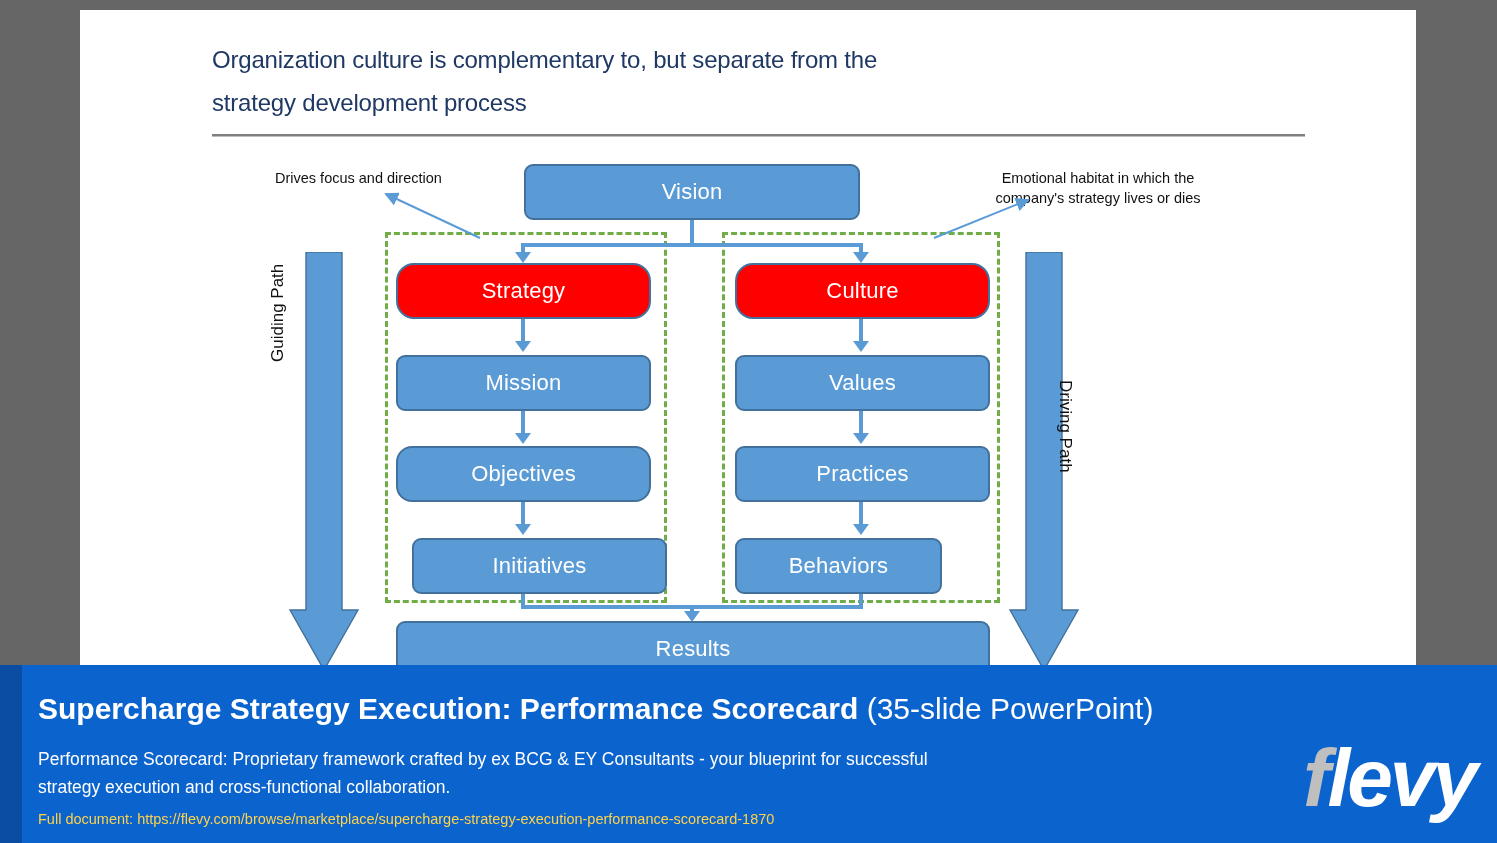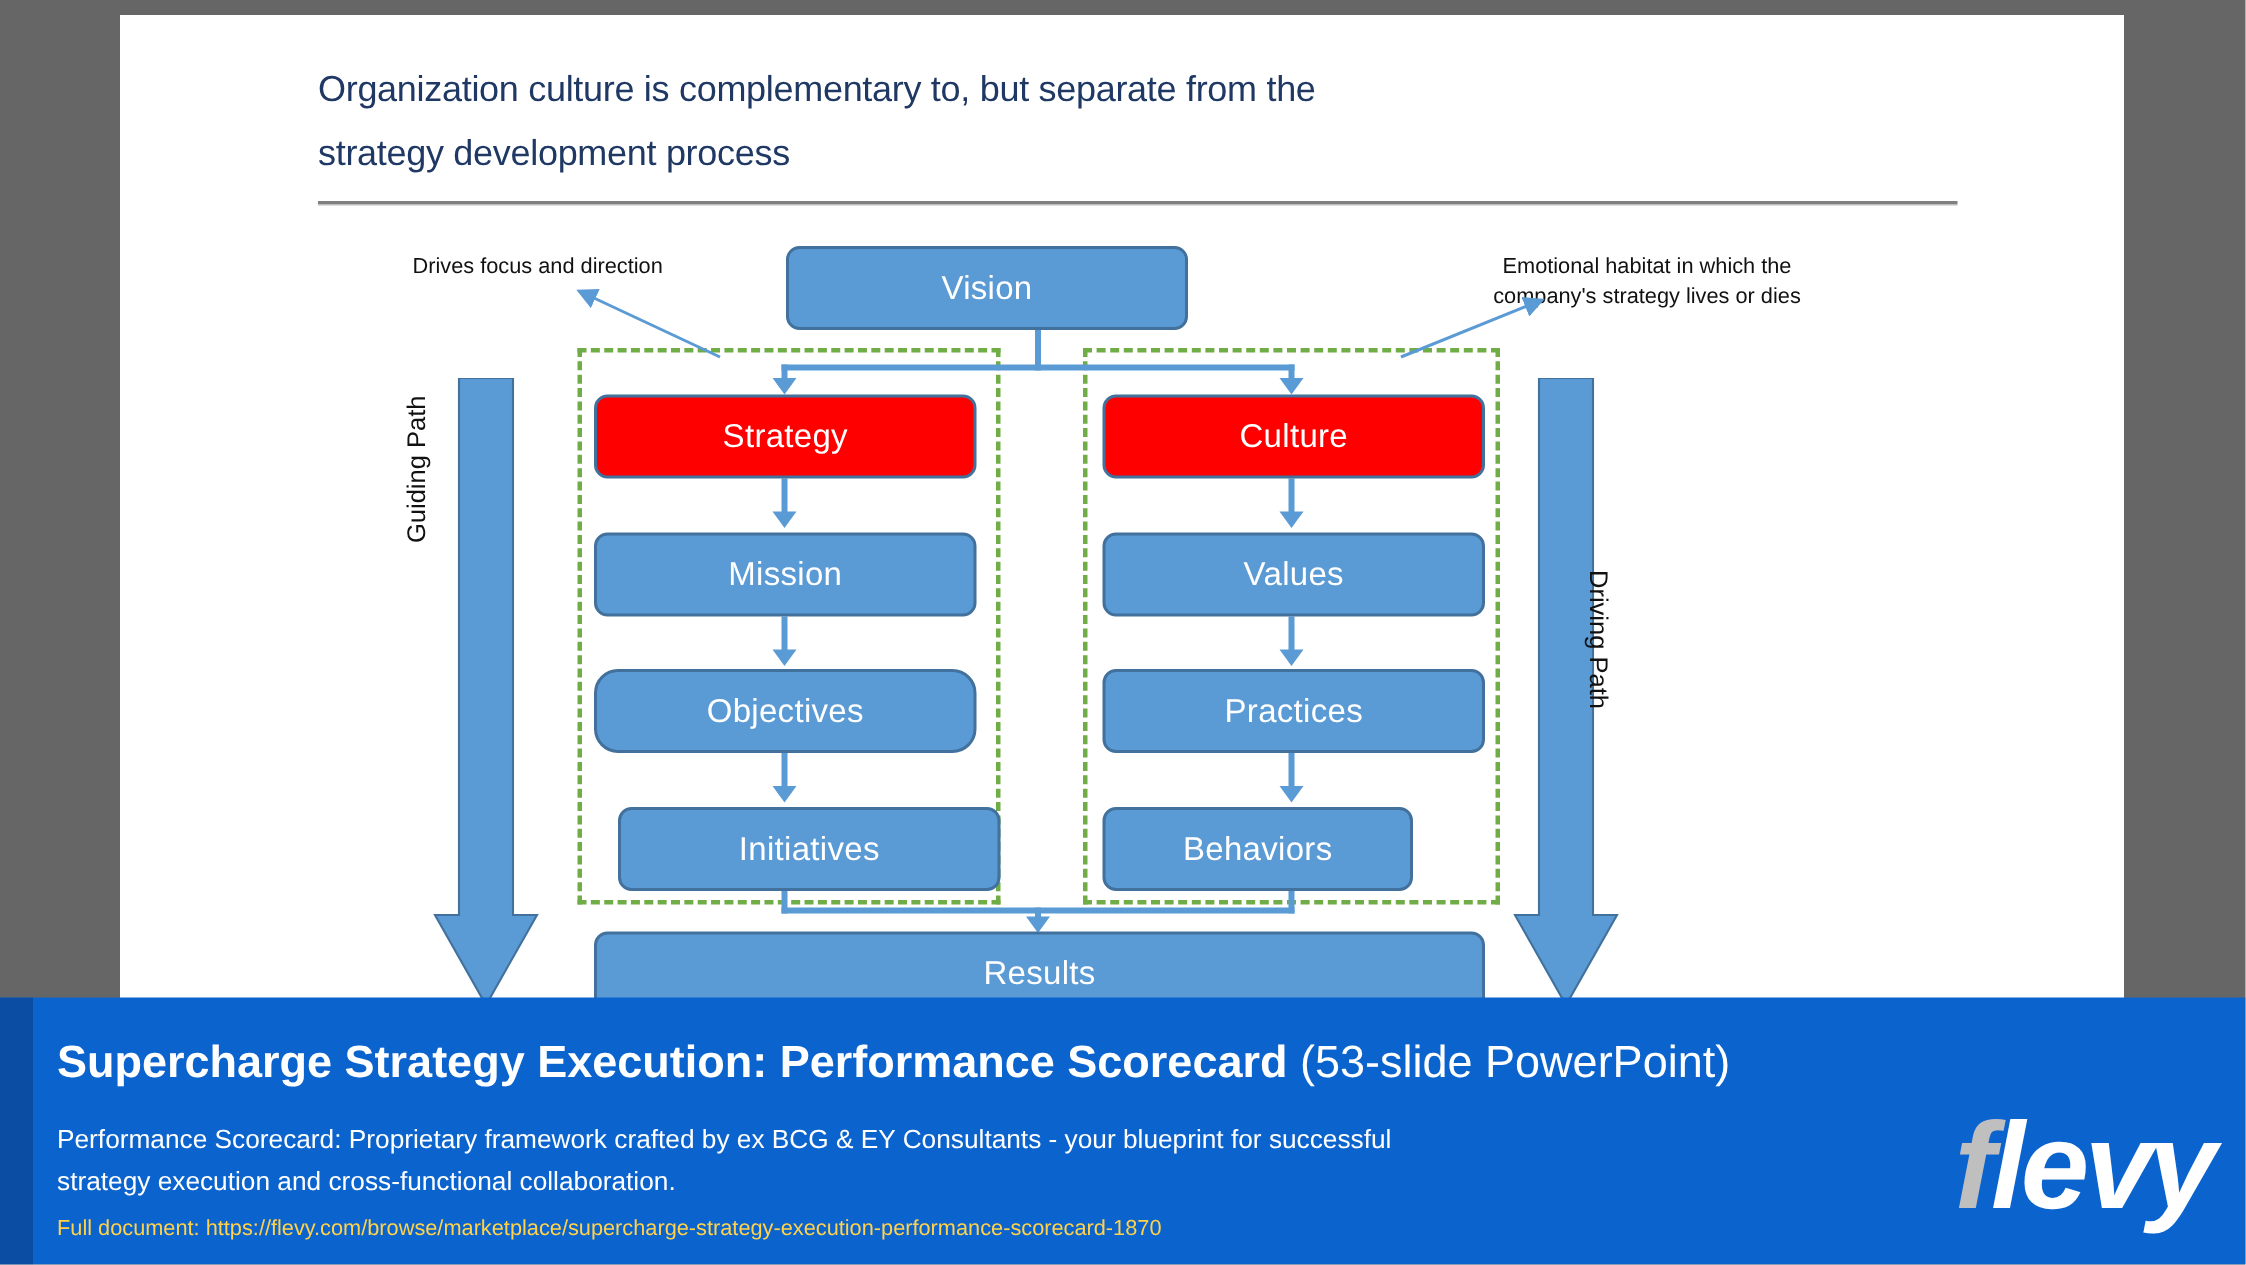--- a/index.html
+++ b/index.html
@@ -85,23 +85,23 @@
     border-radius: 9px;
     border: 2px solid #41719C;
     background: #5B9BD5;
     color: #ffffff;
     display: flex;
     align-items: center;
     justify-content: center;
     font-size: 22px;
     letter-spacing: 0.2px;
   }
-  .node.red { background: #FF0000; }
-
-  #n-vision   { left: 444px; top: 154px; width: 268px; height: 56px; }
+  .node.red { background: #FF0000; border-radius: 18px; }
+
+  #n-vision   { left: 444px; top: 154px; width: 336px; height: 56px; }
 
   #n-strategy { left: 316px; top: 253px; width: 255px; height: 56px; }
   #n-mission  { left: 316px; top: 345px; width: 255px; height: 56px; }
   #n-objectiv { left: 316px; top: 436px; width: 255px; height: 56px; border-radius: 16px; }
   #n-initiat  { left: 316px; top: 528px; width: 255px; height: 56px; margin-left: 16px; }
 
   #n-culture  { left: 655px; top: 253px; width: 255px; height: 56px; }
   #n-values   { left: 655px; top: 345px; width: 255px; height: 56px; }
   #n-practice { left: 655px; top: 436px; width: 255px; height: 56px; }
   #n-behavior { left: 655px; top: 528px; width: 207px; height: 56px; }
@@ -304,21 +304,21 @@
       <span>Results</span>
     </div>
 
   </div>
 
   <div id="footer">
     <div id="footer-edge"></div>
 
     <div id="footer-title">
       <b>Supercharge Strategy Execution: Performance Scorecard</b>
-      <span class="light">(53-slide PowerPoint)</span>
+      <span class="light">(35-slide PowerPoint)</span>
     </div>
 
     <div id="footer-sub">Performance Scorecard: Proprietary framework crafted by ex BCG &amp; EY Consultants - your blueprint for successful
 strategy execution and cross-functional collaboration.</div>
 
     <div id="footer-url">Full document: https://flevy.com/browse/marketplace/supercharge-strategy-execution-performance-scorecard-1870</div>
 
     <div id="flevy-logo">
       <span class="f">f</span><span>levy</span>
     </div>

